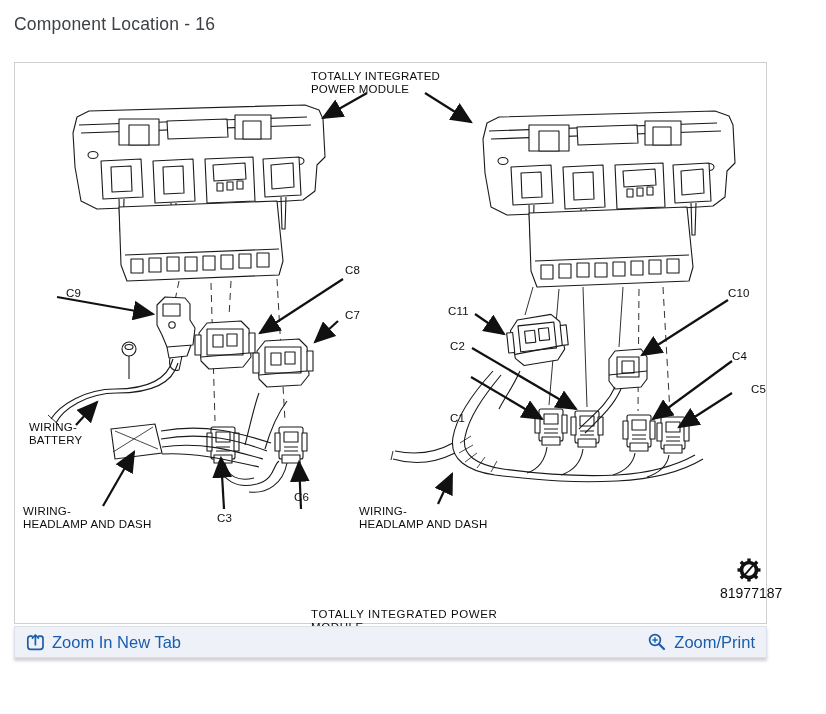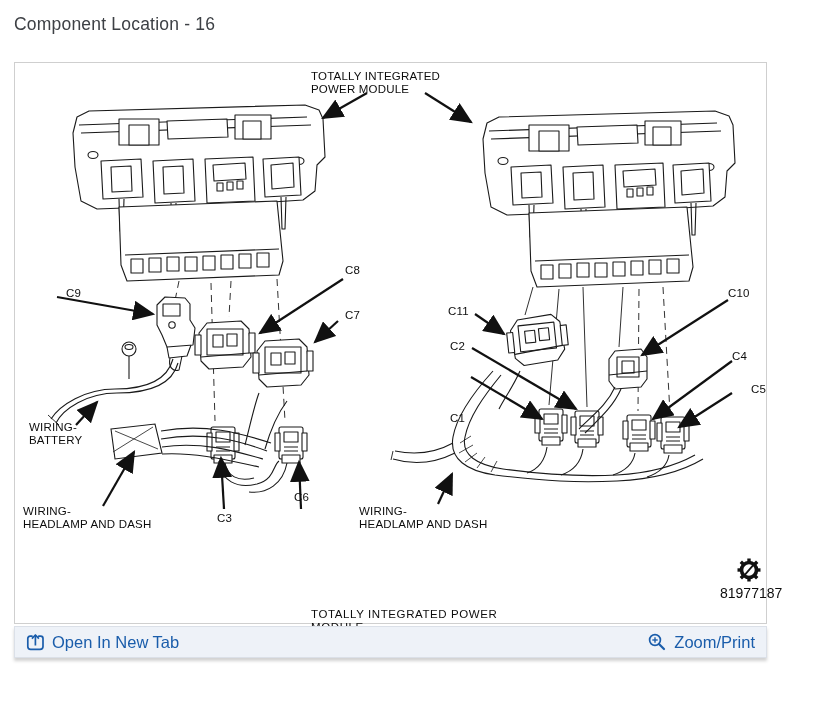--- a/index.html
+++ b/index.html
@@ -277,21 +277,21 @@
   <div class="lbl center part-no" style="left:705px;top:524px;width:58px;">81977187</div>
 </div>
 
 <div class="toolbar">
   <a class="tool-link">
     <svg width="19" height="19" viewBox="0 0 19 19">
       <path d="M6,3.2 H4.2 Q1.8,3.2 1.8,5.6 V13.6 Q1.8,16.4 4.6,16.4 H14 Q17,16.4 17,13.6 V5.6 Q17,3.2 14.6,3.2 H12.8" fill="none" stroke="#1a5dab" stroke-width="1.7" stroke-linecap="round"></path>
       <line x1="9.4" y1="12.5" x2="9.4" y2="2.2" stroke="#1a5dab" stroke-width="1.7"></line>
       <path d="M5.9,5.7 L9.4,2 L12.9,5.7" fill="none" stroke="#1a5dab" stroke-width="1.7" stroke-linejoin="round"></path>
     </svg>
-    <span>Open In New Tab</span>
+    <span>Zoom In New Tab</span>
   </a>
   <a class="tool-link">
     <svg width="20" height="20" viewBox="0 0 20 20">
       <circle cx="8" cy="8" r="5.4" fill="none" stroke="#1a5dab" stroke-width="1.7"></circle>
       <line x1="8" y1="5.3" x2="8" y2="10.7" stroke="#1a5dab" stroke-width="1.4"></line>
       <line x1="5.3" y1="8" x2="10.7" y2="8" stroke="#1a5dab" stroke-width="1.4"></line>
       <line x1="12" y1="12" x2="17" y2="17" stroke="#1a5dab" stroke-width="2.2" stroke-linecap="round"></line>
     </svg>
     <span>Zoom/Print</span>
   </a>

